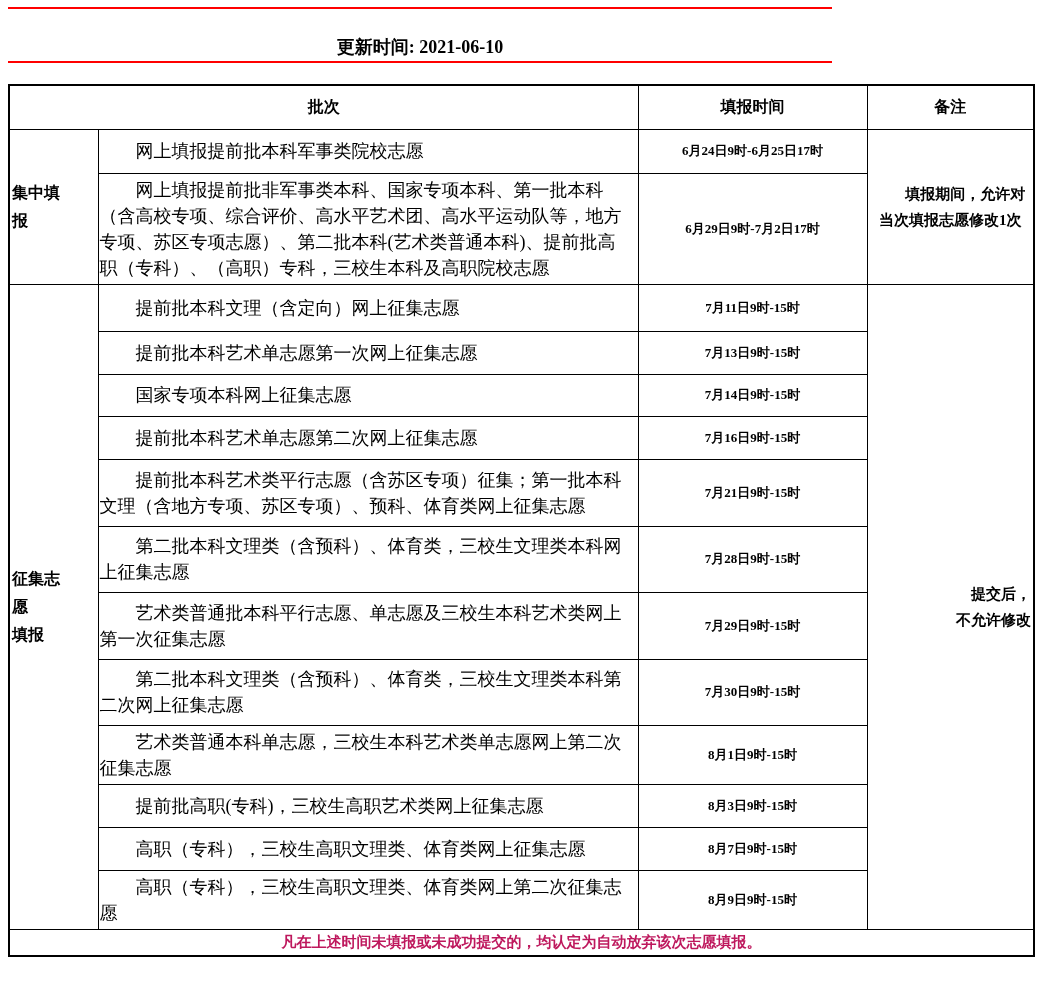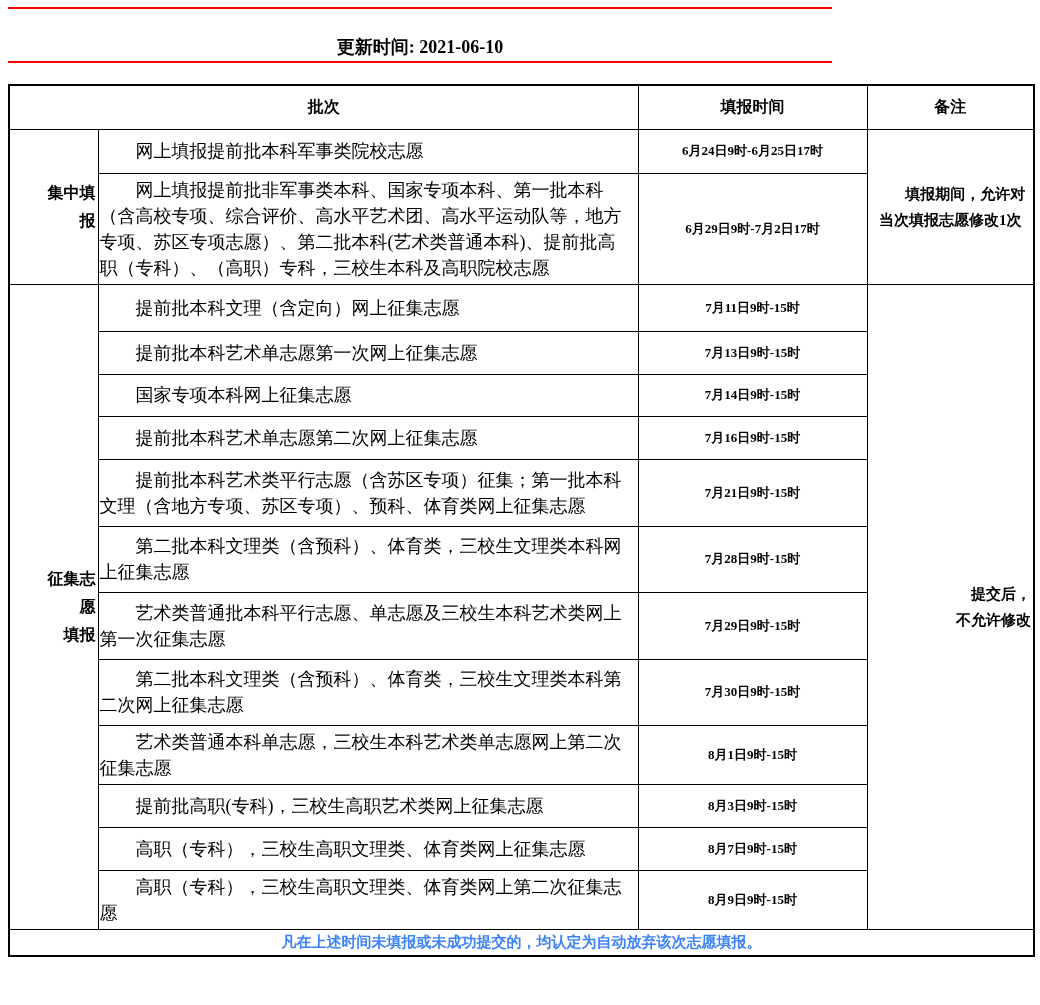--- a/index.html
+++ b/index.html
@@ -22,37 +22,37 @@
   }
   table.schedule{
     margin:21px 0 0 8px;width:1025px;table-layout:fixed;
     border-collapse:collapse;border:2px solid #000000;
   }
   table.schedule th, table.schedule td{
     border:1px solid #000000;vertical-align:middle;overflow:hidden;
   }
   th.colhead{font-size:16px;font-weight:bold;text-align:center;padding:0;}
   td.section-label{
-    font-size:16px;font-weight:bold;text-align:right;
+    font-size:16px;font-weight:bold;text-align:left;
     white-space:pre-line;line-height:28px;padding:0 2px;
   }
   td.batch{
     font-size:18px;font-weight:normal;text-align:left;
     padding:3px 6px 3px 1px;text-indent:2em;line-height:26px;
   }
   td.time{
     font-size:13px;font-weight:bold;text-align:center;padding:0 2px;
   }
   td.remark{
     font-size:15px;font-weight:bold;white-space:pre-line;line-height:26px;padding:0 2px;
   }
   td.remark.indent{text-align:center;text-indent:2em;}
   td.remark.center{text-align:right;}
   td.footer-cell{
-    color:#3b82f6;font-weight:bold;font-size:15px;text-align:center;padding:2px 0;
+    color:#be185d;font-weight:bold;font-size:15px;text-align:center;padding:2px 0;
   }
 </style>
 </head>
 <body>
 
 <div class="header-wrap">
   <div class="redline redline-top"></div>
   <div class="update-line"><span>更新时间:</span> <span>2021-06-10</span></div>
   <div class="redline redline-mid"></div>
 </div>

